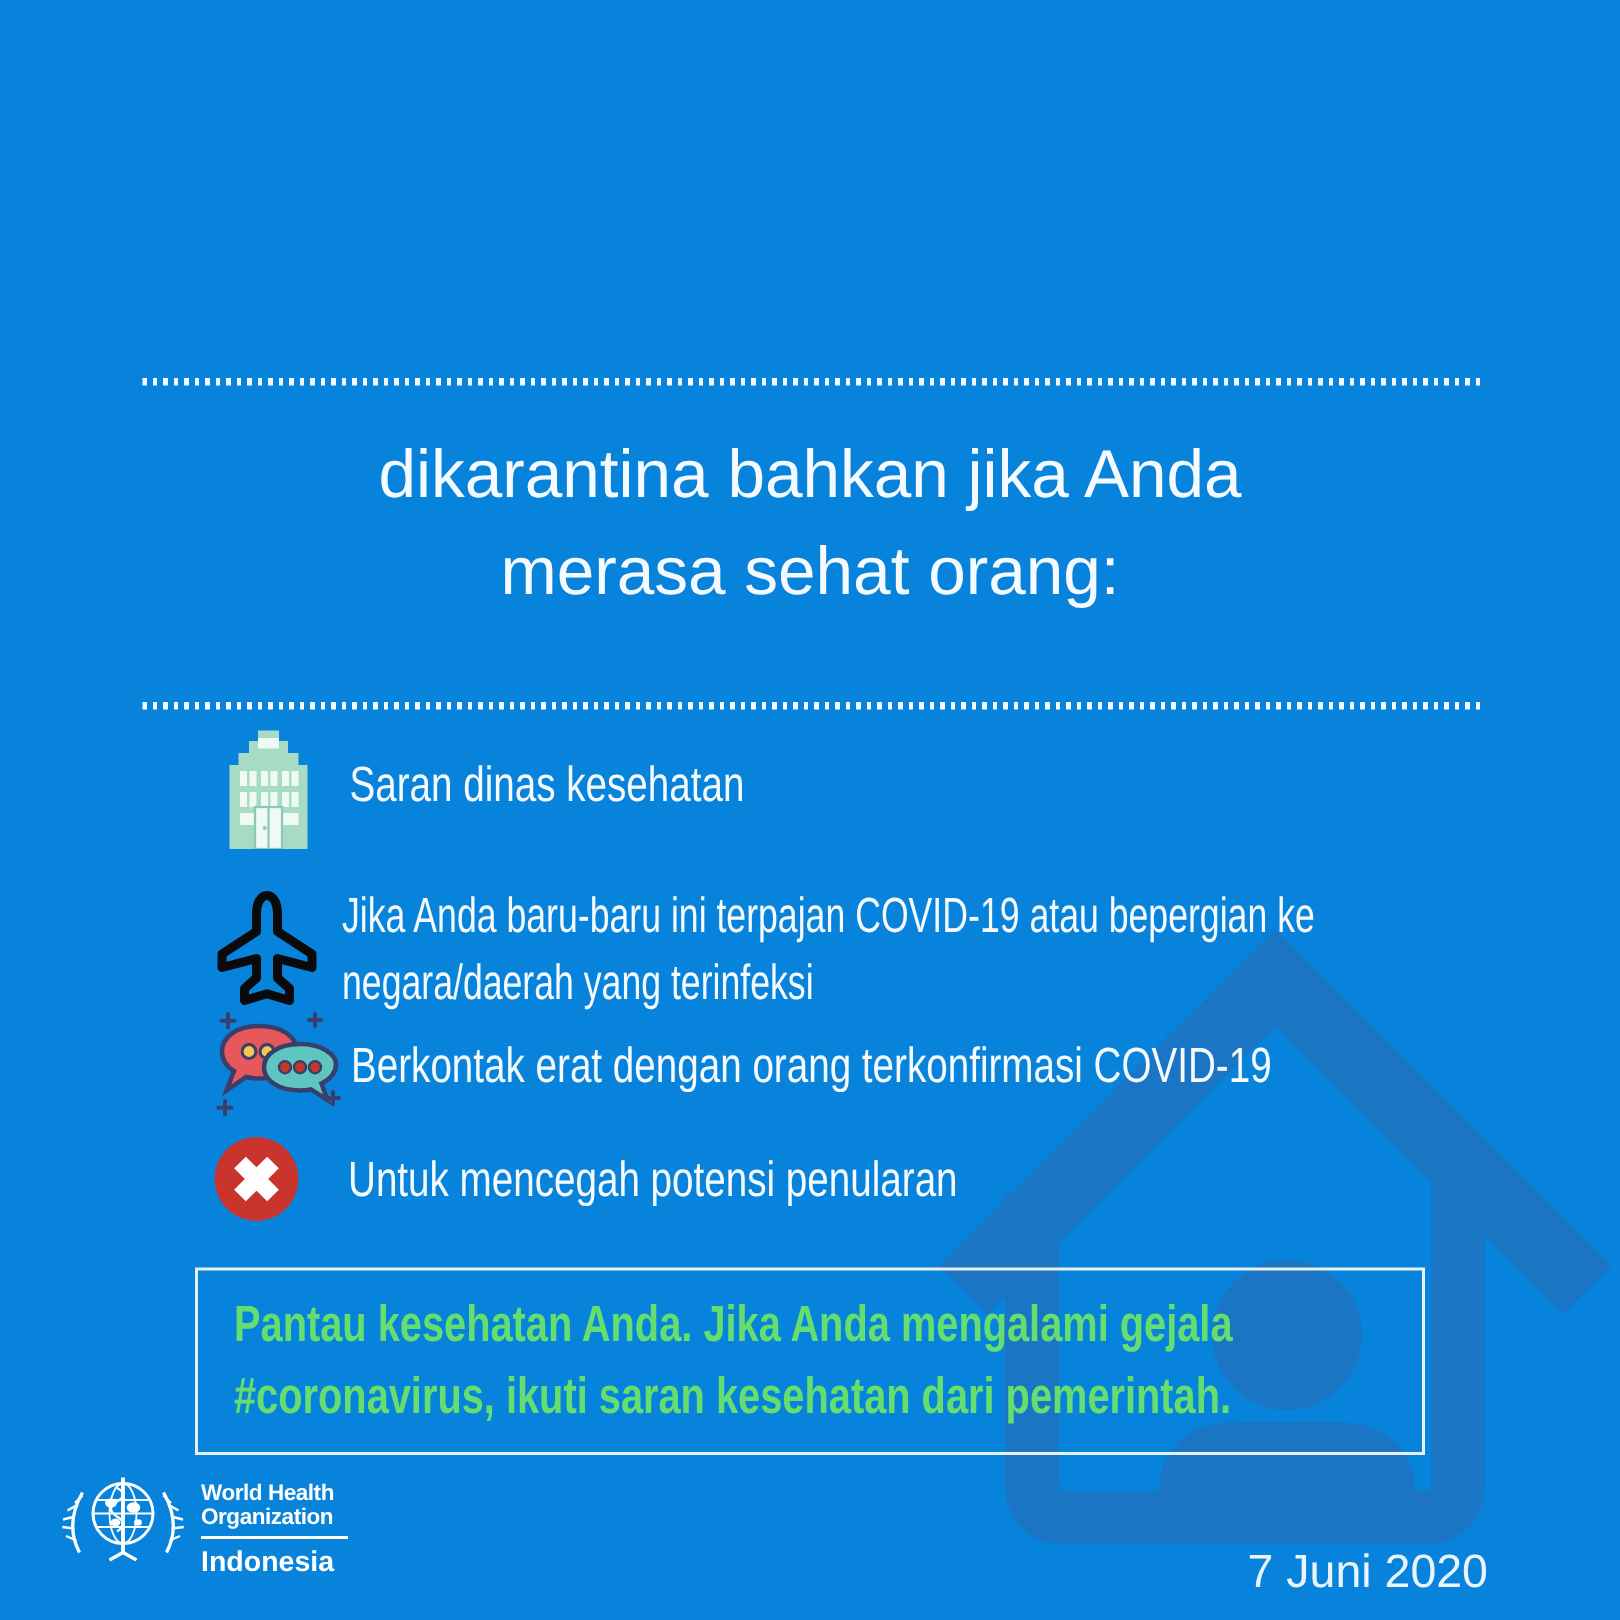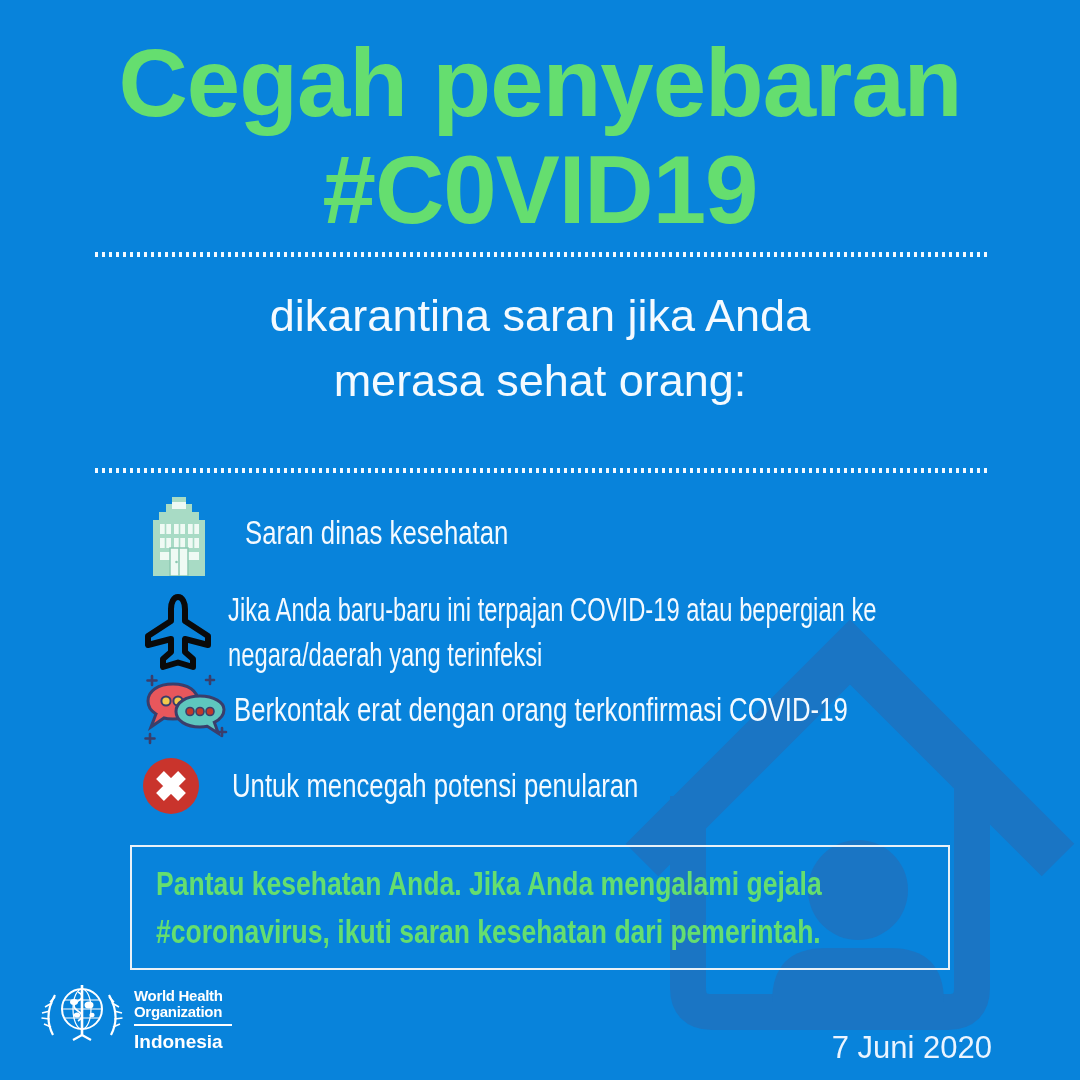--- a/index.html
+++ b/index.html
@@ -15,21 +15,21 @@
     font-size:96px;font-weight:700;color:#65DE6F;line-height:1.11;letter-spacing:-1px;}
   .divider{height:5px;left:95px;width:895px;
     background:repeating-linear-gradient(90deg,#F4FAFF 0 3px, rgba(255,255,255,0) 3px 7px);}
   .d1{top:252px}
   .d2{top:468px}
 
   .subtitle{top:284px;left:0;width:1080px;text-align:center;
     font-size:45px;color:#F4FAFF;line-height:1.44;}
 
   .bullet{display:flex;align-items:center;color:#F4FAFF;}
-  .b1{top:490px;left:143px;gap:30px;justify-content:flex-end;}
+  .b1{top:480px;left:143px;gap:18px;justify-content:flex-end;}
   .b2{top:588px;left:136px;gap:8px;}
   .b3{top:670px;left:140px;gap:2px;}
   .b4{top:757px;left:142px;gap:32px;}
   .btext{font-size:33px;transform:scaleX(0.78);transform-origin:left center;white-space:nowrap;}
   .b2 .btext{white-space:normal;width:1060px;transform:scaleX(0.72);line-height:1.36;}
 
   .callout{top:845px;left:130px;width:820px;box-sizing:border-box;
     border:2px solid #E9F1F8;padding:12px 0 12px 24px;background:transparent;}
   .cline{font-size:34px;font-weight:700;color:#65DE6F;line-height:1.42;
     white-space:nowrap;transform:scaleX(0.78);transform-origin:left center;}
@@ -53,29 +53,25 @@
     <g stroke="#1A75C4" fill="none">
       <path d="M642,860 L850,652 L1058,860" stroke-width="46"></path>
       <path d="M688,796 L688,988 Q688,1012 712,1012 L948,1012 Q972,1012 972,988 L972,760" stroke-width="36"></path>
     </g>
     <g fill="#1A75C4" stroke="none">
       <circle cx="858" cy="890" r="50"></circle>
       <path d="M772,1030 L772,1002 Q772,948 826,948 L890,948 Q944,948 944,1002 L944,1030 Z"></path>
     </g>
   </svg>
 
-  <div class="layer title">
-    <div>Cegah penyebaran</div>
-    <div>#C0VID19</div>
-  </div>
 
   <div class="layer divider d1"></div>
 
   <div class="layer subtitle">
-    <div>dikarantina saran jika Anda</div>
+    <div>dikarantina bahkan jika Anda</div>
     <div>merasa sehat orang:</div>
   </div>
 
   <div class="layer divider d2"></div>
 
   <div class="layer bullet b1">
     <span>
       <svg class="icn" width="72" height="86" viewBox="0 0 72 86">
         <path d="M10,86 V30 H16 V22 H23 V14 H29 V7 H43 V14 H49 V22 H56 V30 H62 V86 Z" fill="#A8DBC5"></path>
         <g fill="#EFFAF4">

